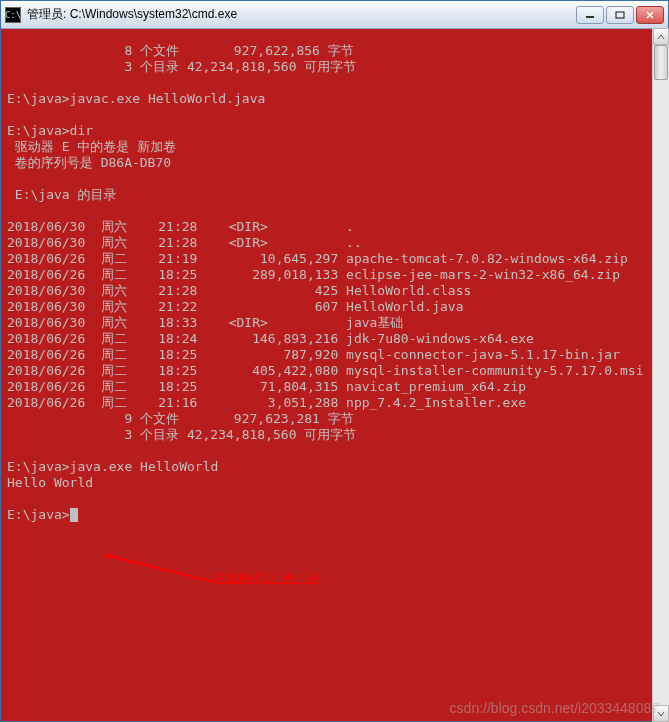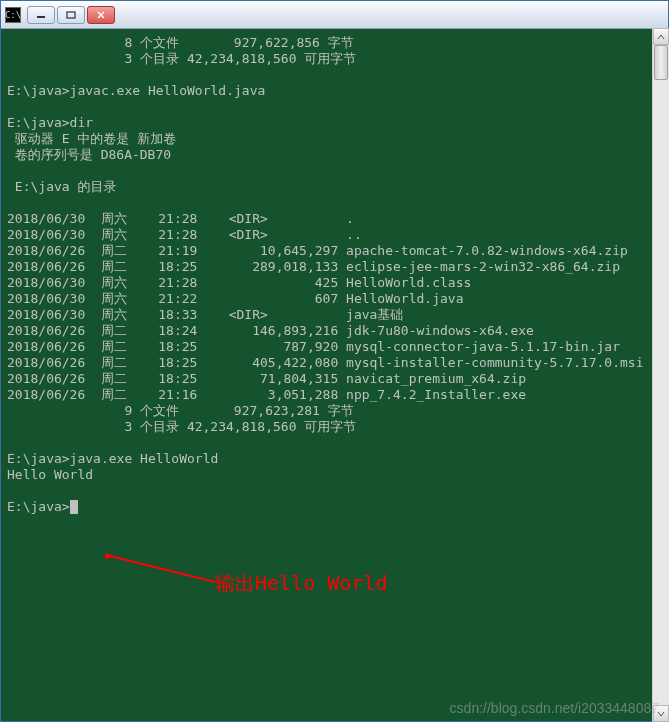--- a/index.html
+++ b/index.html
@@ -63,26 +63,26 @@
       cursor: pointer;
     }
     .tb-btn.close {
       background: linear-gradient(to bottom, #f1a3a0, #d9554f);
       border-color: #a03a36;
       color: #fff;
     }
     .tb-btn svg { display: block; }
     .console {
       flex: 1;
-      background: #14532d;
+      background: #b91c1c;
       color: #c0c0c0;
       font-family: "NSimSun", "SimSun", "Consolas", monospace;
       font-size: 13px;
       line-height: 16px;
-      padding: 6px 6px;
+      padding: 14px 6px;
       overflow: hidden;
       position: relative;
       white-space: pre;
     }
     .scrollbar {
       position: absolute;
       right: 0;
       top: 28px;
       bottom: 0;
       width: 17px;
@@ -122,23 +122,24 @@
       position: absolute;
       left: 105px;
       top: 554px;
       pointer-events: none;
     }
     .annotation-text {
       position: absolute;
       left: 215px;
       top: 570px;
       color: #ff0000;
-      font-size: 20px;
+      font-size: 12px;
       font-family: "SimSun", monospace;
       pointer-events: none;
+      text-decoration: underline;
     }
     .watermark {
       position: absolute;
       right: 10px;
       bottom: 6px;
       color: rgba(180,180,180,0.5);
       font-size: 14px;
       font-family: "Arial", sans-serif;
       pointer-events: none;
     }
@@ -149,20 +150,21 @@
       background: #c0c0c0;
       vertical-align: text-bottom;
     }
   </style>
 </head>
 <body>
 
 <div class="window">
   <div class="titlebar">
     <div class="titlebar-icon">C:\</div>
+    <div class="titlebar-text">管理员: C:\Windows\system32\cmd.exe</div>
     <div class="titlebar-buttons">
       <div class="tb-btn">
         <svg width="10" height="8">
             <rect x="1" y="5" width="8" height="2" fill="#333"></rect>
           </svg>
       </div>
       <div class="tb-btn">
         <svg width="10" height="8">
             <rect x="1" y="1" width="8" height="6" fill="none" stroke="#333" stroke-width="1.2"></rect>
           </svg>

